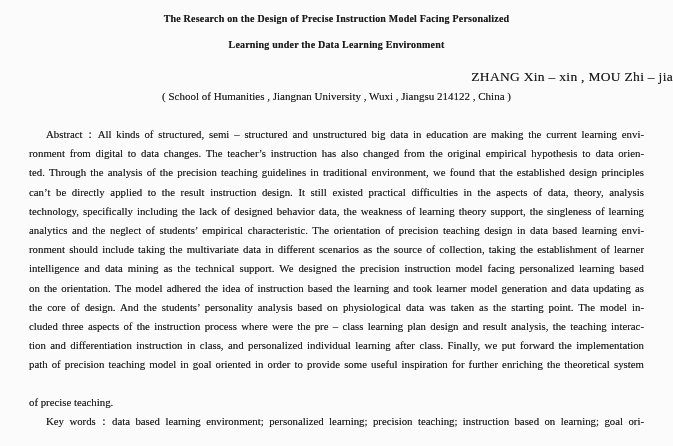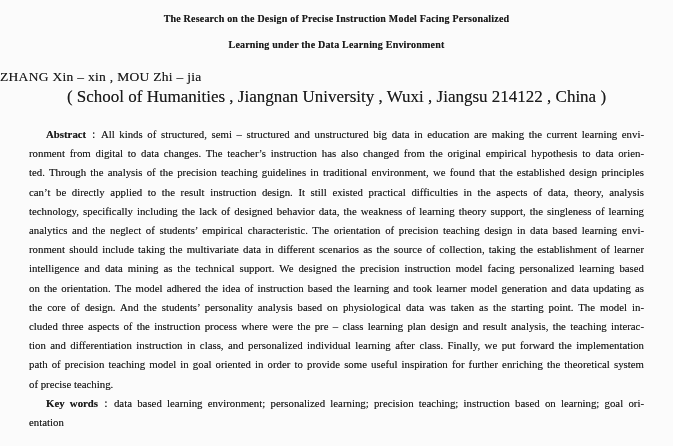--- a/index.html
+++ b/index.html
@@ -22,47 +22,48 @@
     margin: 0;
     font-size: 10px;
     font-weight: bold;
     text-align: center;
     line-height: 26px;
     letter-spacing: 0.2px;
   }
   .title .tline { display: block; }
   .authors {
     margin-top: 9px;
-    text-align: left;
+    text-align: right;
     font-size: 13.5px;
     line-height: 20px;
     letter-spacing: 0.3px;
   }
   .affiliation {
     text-align: center;
-    font-size: 17px;
+    font-size: 11px;
     line-height: 19px;
   }
   .body-text {
     margin-top: 19px;
     padding: 0 29px;
   }
   .line {
     font-size: 10.8px;
     line-height: 19.2px;
     white-space: nowrap;
     text-align: justify;
     text-align-last: justify;
   }
   .line.last {
     text-align: right;
     text-align-last: left;
+    margin-top: 18px;
   }
   .line.indent { text-indent: 17px; }
-  .line b { font-weight: bold; margin-top: 40px; }
+  .line b { font-weight: normal; margin-top: 40px; }
 </style>
 </head>
 <body>
 
 <div class="page">
 
   <h1 class="title">
     <span class="tline">The Research on the Design of Precise Instruction Model Facing Personalized</span>
     <span class="tline">Learning under the Data Learning Environment</span>
   </h1>

